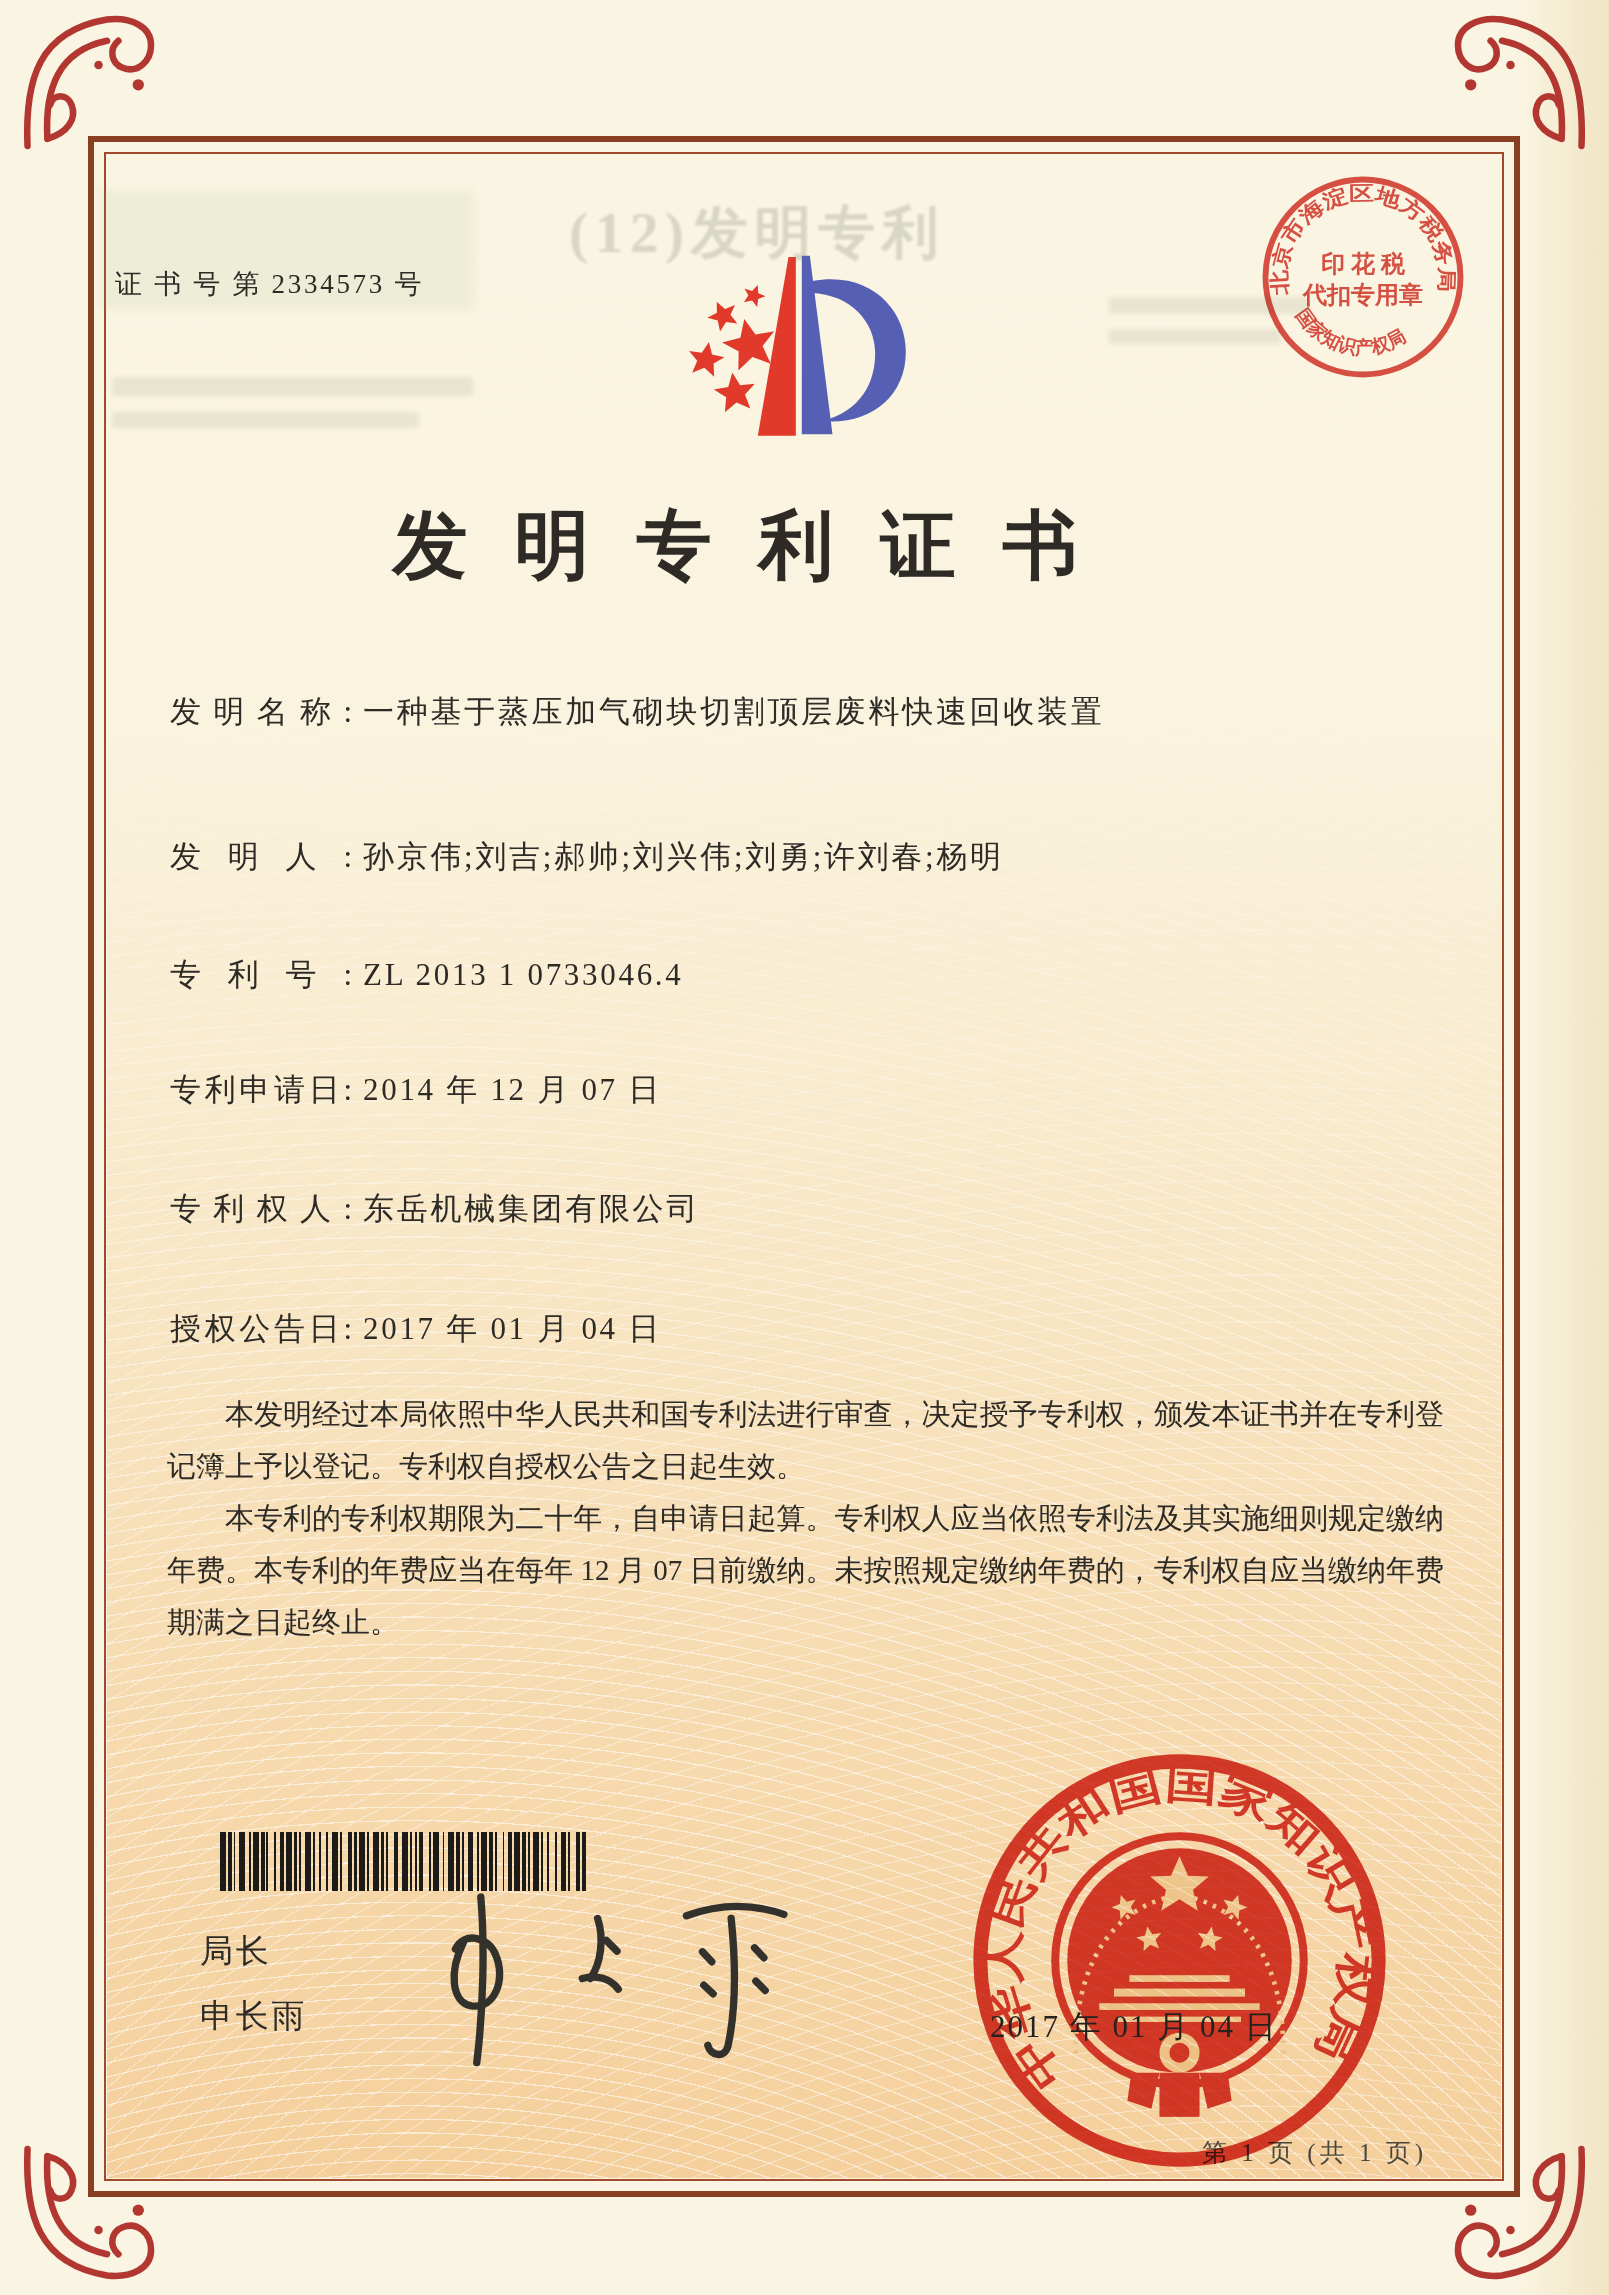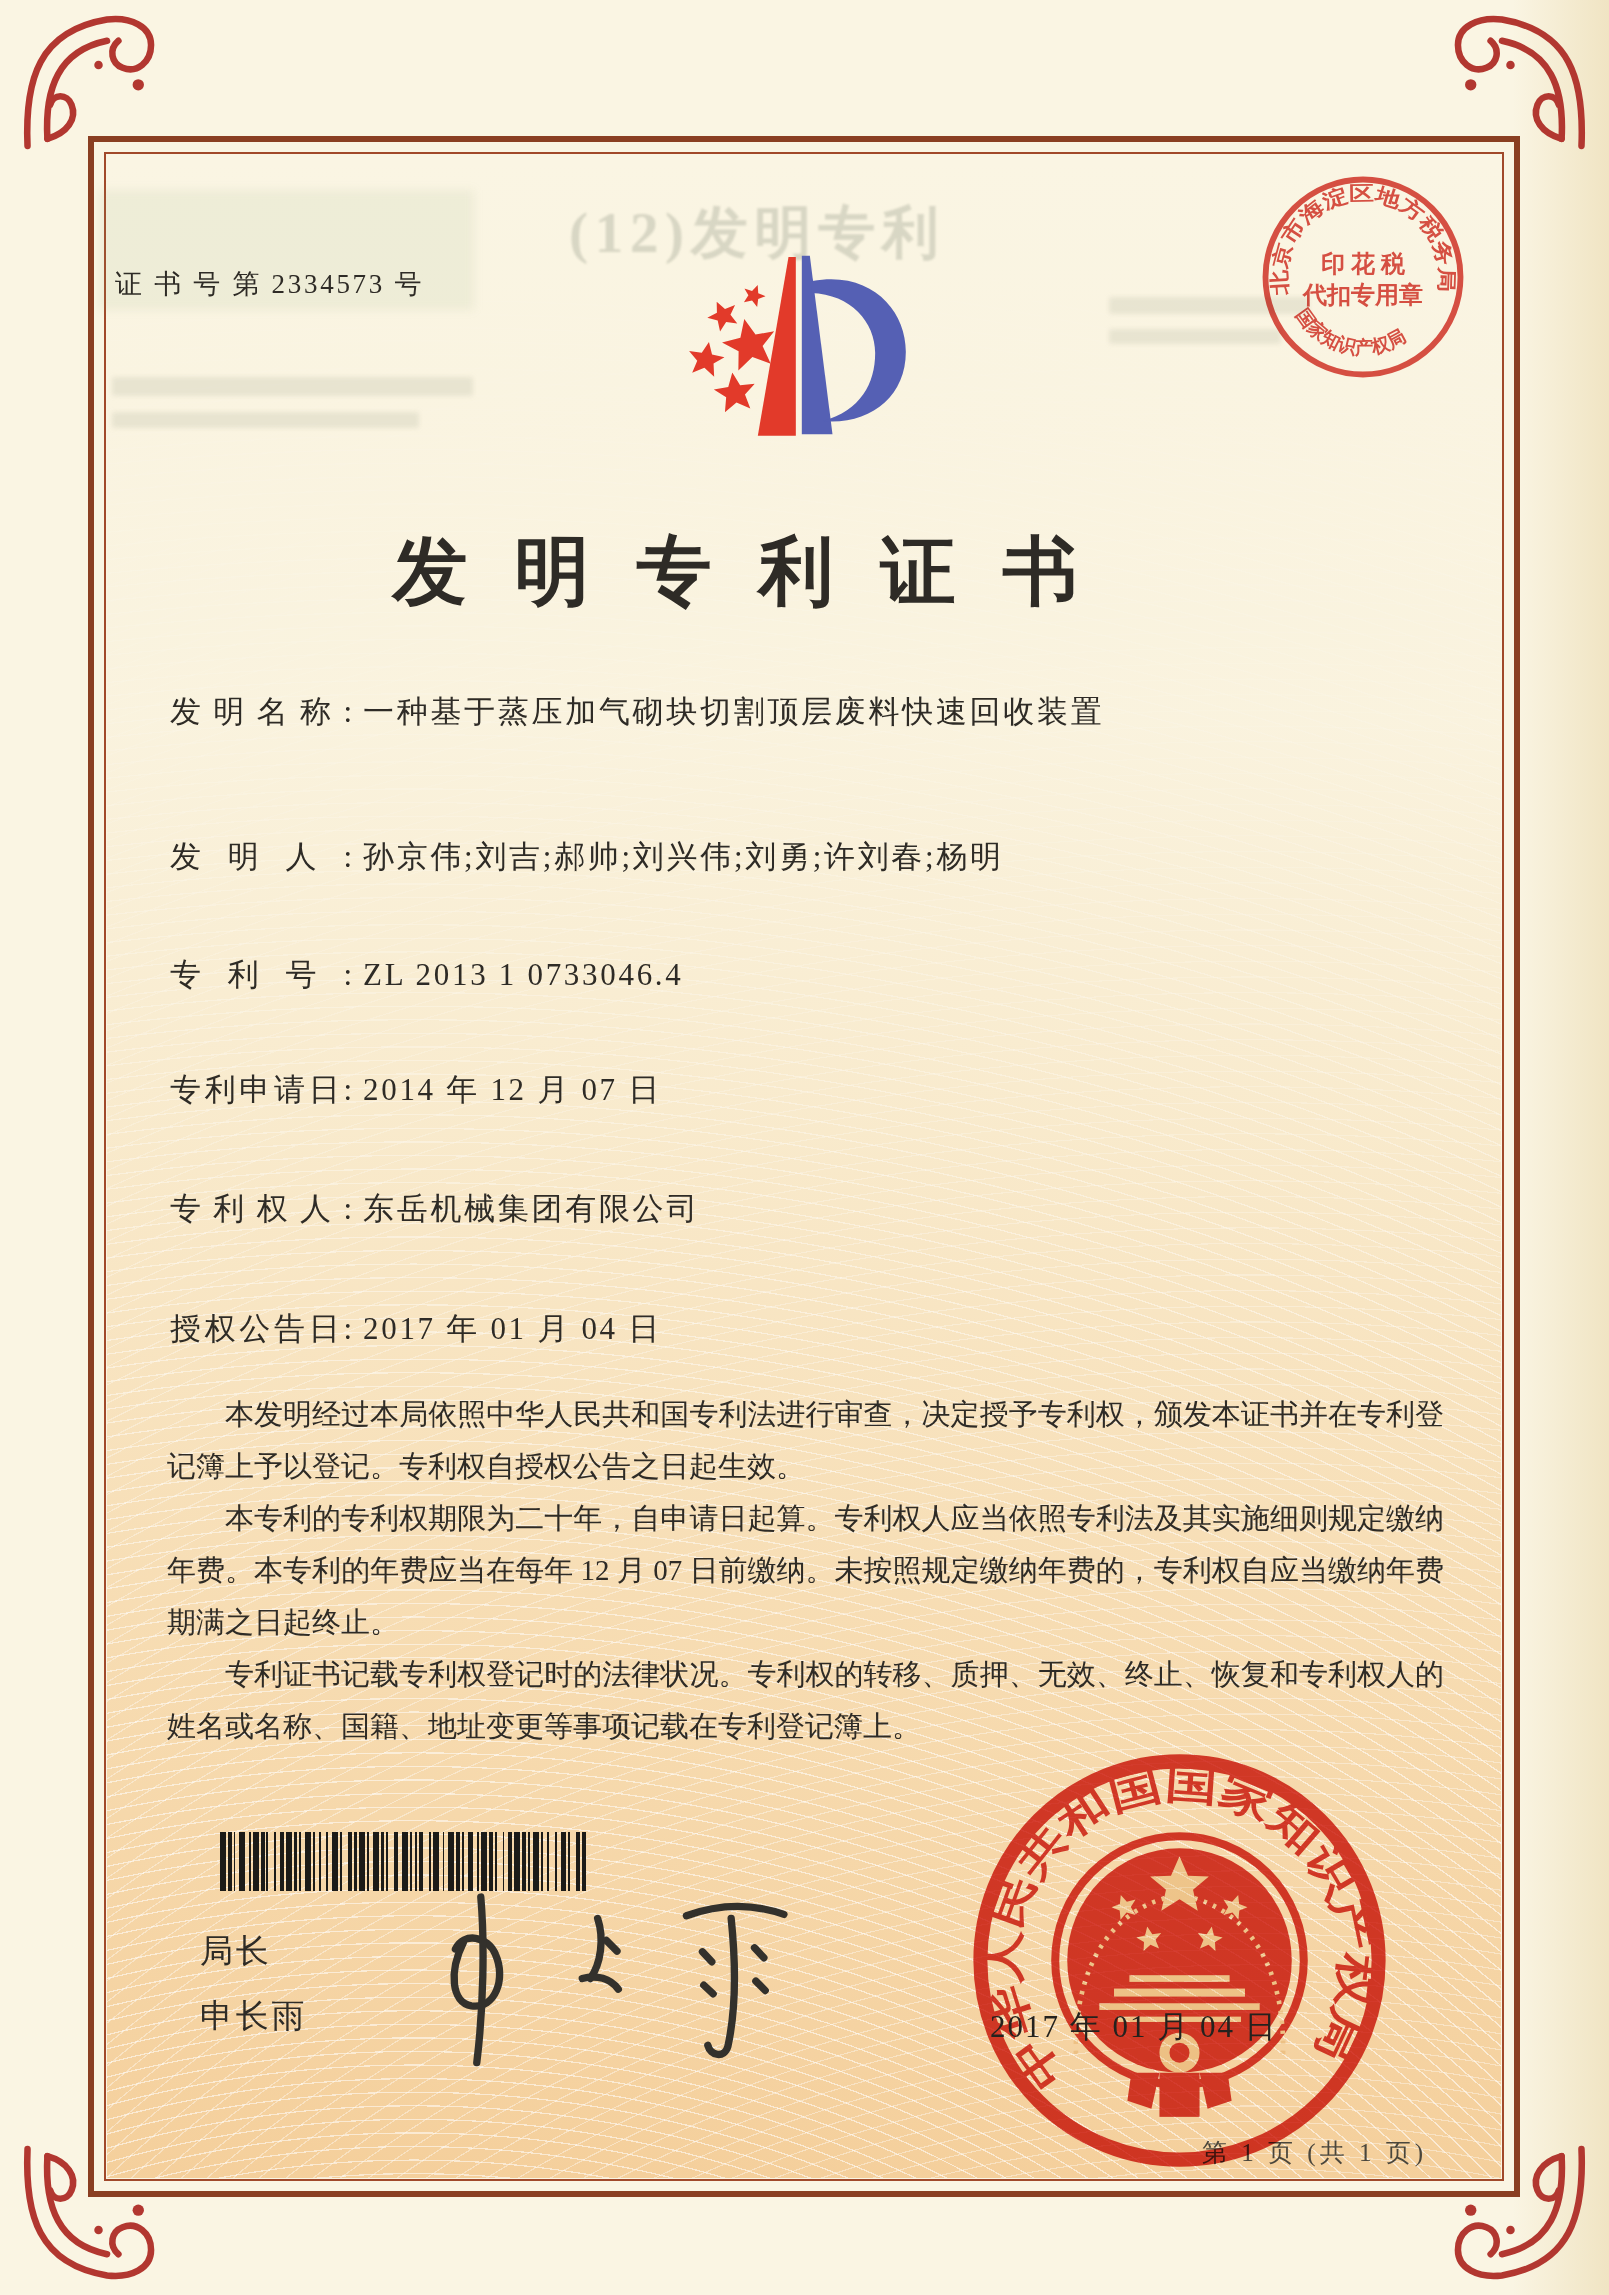--- a/index.html
+++ b/index.html
@@ -42,21 +42,21 @@
 
   
   .orn{width:142px;height:142px;color:#b23730;}
   .orn-tr{transform:scaleX(-1);}
   .orn-bl{transform:scaleY(-1);}
   .orn-br{transform:scale(-1,-1);}
 
   
   .cert-no{left:115px;top:266px;font-size:27px;letter-spacing:2.7px;white-space:nowrap;}
   .doc-title{left:104px;top:496px;width:1403px;text-align:center;font-size:75px;font-weight:700;
-    letter-spacing:47px;white-space:nowrap;transform:translateX(-47px);margin-top:26px;}
+    letter-spacing:47px;white-space:nowrap;transform:translateX(-47px);}
 
   
   .field-row{left:170px;white-space:nowrap;font-size:31px;}
   .field-label{display:inline-block;width:182px;text-align:justify;text-align-last:justify;vertical-align:baseline;}
   .field-value{margin-left:11px;letter-spacing:2.7px;}
 
   
   .body-text{left:167px;top:1388px;width:1277px;font-size:29px;line-height:52px;text-align:justify;}
   .body-text p{margin:0;text-indent:2em;}
 
@@ -167,21 +167,20 @@
 <div class="abs field-row" style="top:1188px">
   <span class="field-label">专利权人:</span><span class="field-value">东岳机械集团有限公司</span>
 </div>
 <div class="abs field-row" style="top:1308px">
   <span class="field-label">授权公告日:</span><span class="field-value">2017 年 01 月 04 日</span>
 </div>
 
 <div class="abs body-text">
   <p>本发明经过本局依照中华人民共和国专利法进行审查，决定授予专利权，颁发本证书并在专利登记簿上予以登记。专利权自授权公告之日起生效。</p>
   <p>本专利的专利权期限为二十年，自申请日起算。专利权人应当依照专利法及其实施细则规定缴纳年费。本专利的年费应当在每年 12 月 07 日前缴纳。未按照规定缴纳年费的，专利权自应当缴纳年费期满之日起终止。</p>
-  <p>专利证书记载专利权登记时的法律状况。专利权的转移、质押、无效、终止、恢复和专利权人的姓名或名称、国籍、地址变更等事项记载在专利登记簿上。</p>
 </div>
 
 <svg class="abs" style="left:220px;top:1832px" width="371" height="59" viewBox="0 0 556 88" shape-rendering="crispEdges">
     <rect x="0.0" y="0" width="8.7" height="88" fill="#1c1b18"></rect>
     <rect x="11.6" y="0" width="5.8" height="88" fill="#1c1b18"></rect>
     <rect x="20.3" y="0" width="2.9" height="88" fill="#1c1b18"></rect>
     <rect x="29.0" y="0" width="8.7" height="88" fill="#1c1b18"></rect>
     <rect x="43.5" y="0" width="2.9" height="88" fill="#1c1b18"></rect>
     <rect x="49.3" y="0" width="8.7" height="88" fill="#1c1b18"></rect>
     <rect x="60.9" y="0" width="5.8" height="88" fill="#1c1b18"></rect>

